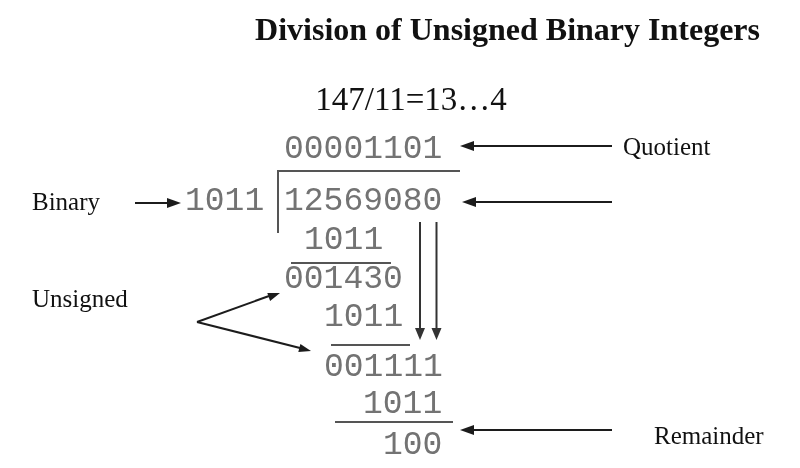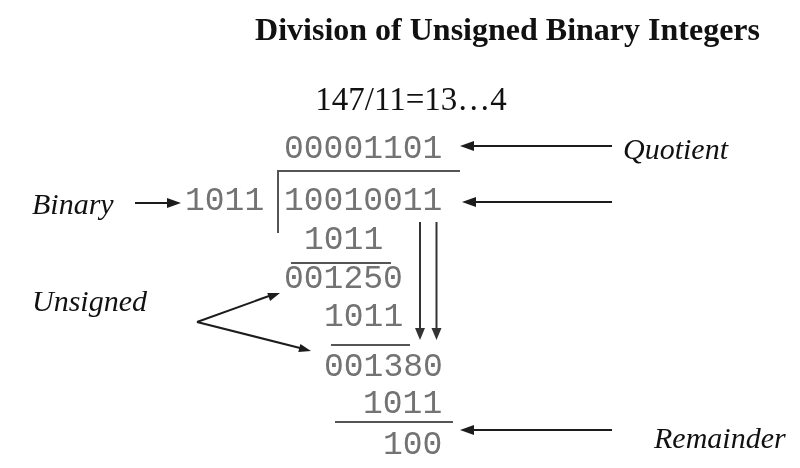--- a/index.html
+++ b/index.html
@@ -45,25 +45,24 @@
     position: absolute;
     font-family: "Liberation Mono", monospace;
     font-size: 33px;
     line-height: 1;
     color: #737373;
     white-space: pre;
   }
   .label {
     position: absolute;
     font-family: "Liberation Serif", serif;
-    font-size: 30px;
+    font-size: 25px;
     line-height: 1;
     color: #111111;
     white-space: nowrap;
-    font-style: italic;
   }
   .overlay {
     position: absolute;
     top: 0;
     left: 0;
     width: 800px;
     height: 468px;
   }
 </style>
 </head>
@@ -116,25 +115,25 @@
       <polygon points="420,340 415,328 425,328" fill="#333333"></polygon>
     </g>
     <g>
       <line x1="436.5" y1="222" x2="436.5" y2="328" stroke="#333333" stroke-width="2"></line>
       <polygon points="436.5,340 431.5,328 441.5,328" fill="#333333"></polygon>
     </g>
   </svg>
 
   <div class="mono" style="top:133px; left:284px;">00001101</div>
   <div class="mono" style="top:185px; left:185px;">1011</div>
-  <div class="mono" style="top:185px; left:284px;">10010011</div>
+  <div class="mono" style="top:185px; left:284px;">12569080</div>
   <div class="mono" style="top:224px; left:304px;">1011</div>
-  <div class="mono" style="top:263px; left:284px;">001250</div>
+  <div class="mono" style="top:263px; left:284px;">001430</div>
   <div class="mono" style="top:301px; left:324px;">1011</div>
-  <div class="mono" style="top:351px; left:324px;">001380</div>
+  <div class="mono" style="top:351px; left:324px;">001111</div>
   <div class="mono" style="top:388px; left:363px;">1011</div>
   <div class="mono" style="top:429px; left:383px;">100</div>
 
   <div class="label" style="top:189px; left:32px;">Binary</div>
   <div class="label" style="top:134px; left:623px;">Quotient</div>
   <div class="label" style="top:286px; left:32px;">Unsigned</div>
   <div class="label" style="top:423px; left:623px;margin-left:31px;">Remainder</div>
 
 </div>
 

